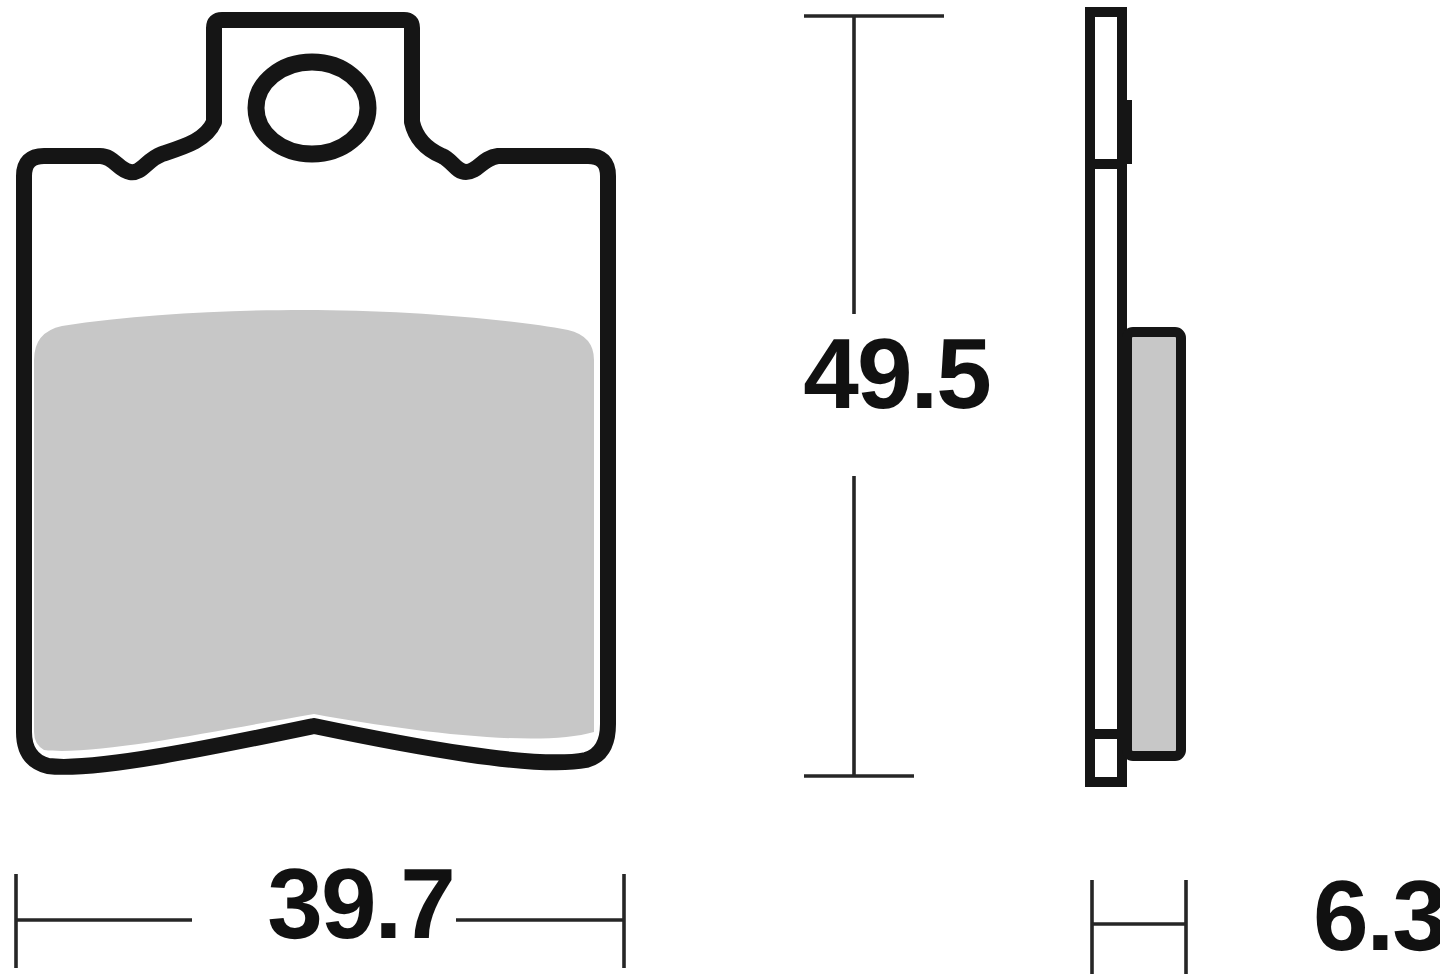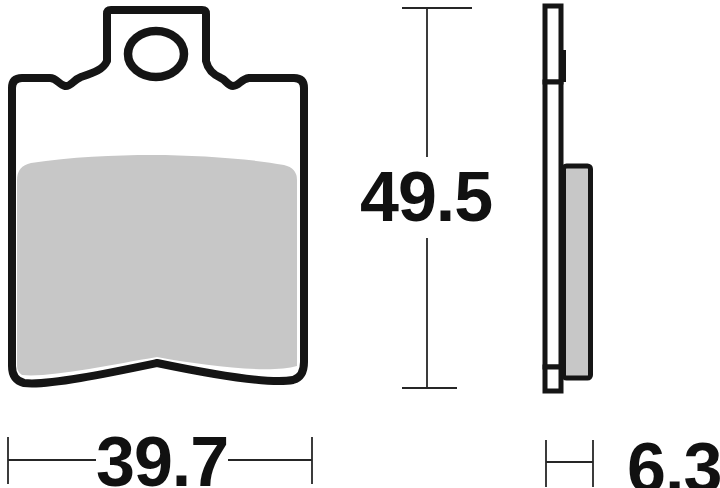--- a/index.html
+++ b/index.html
@@ -16,24 +16,24 @@
     overflow: hidden;
   }
   .canvas svg {
     position: absolute;
     left: 0;
     top: 0;
   }
   .dim-label {
     position: absolute;
     font-weight: 700;
-    font-size: 70px;
+    font-size: 50px;
     line-height: 1;
     color: #111111;
-    text-align: left;
+    text-align: right;
     letter-spacing: -1px;
     white-space: nowrap;
     user-select: none;
   }
   .dim-label.width-label   { left: 96px;  top: 427px; width: 131px; }
   .dim-label.height-label  { left: 360px; top: 162px; width: 135px; }
   .dim-label.thickness-label { left: 627px; top: 433px; width: 96px; }
 </style>
 </head>
 <body>

